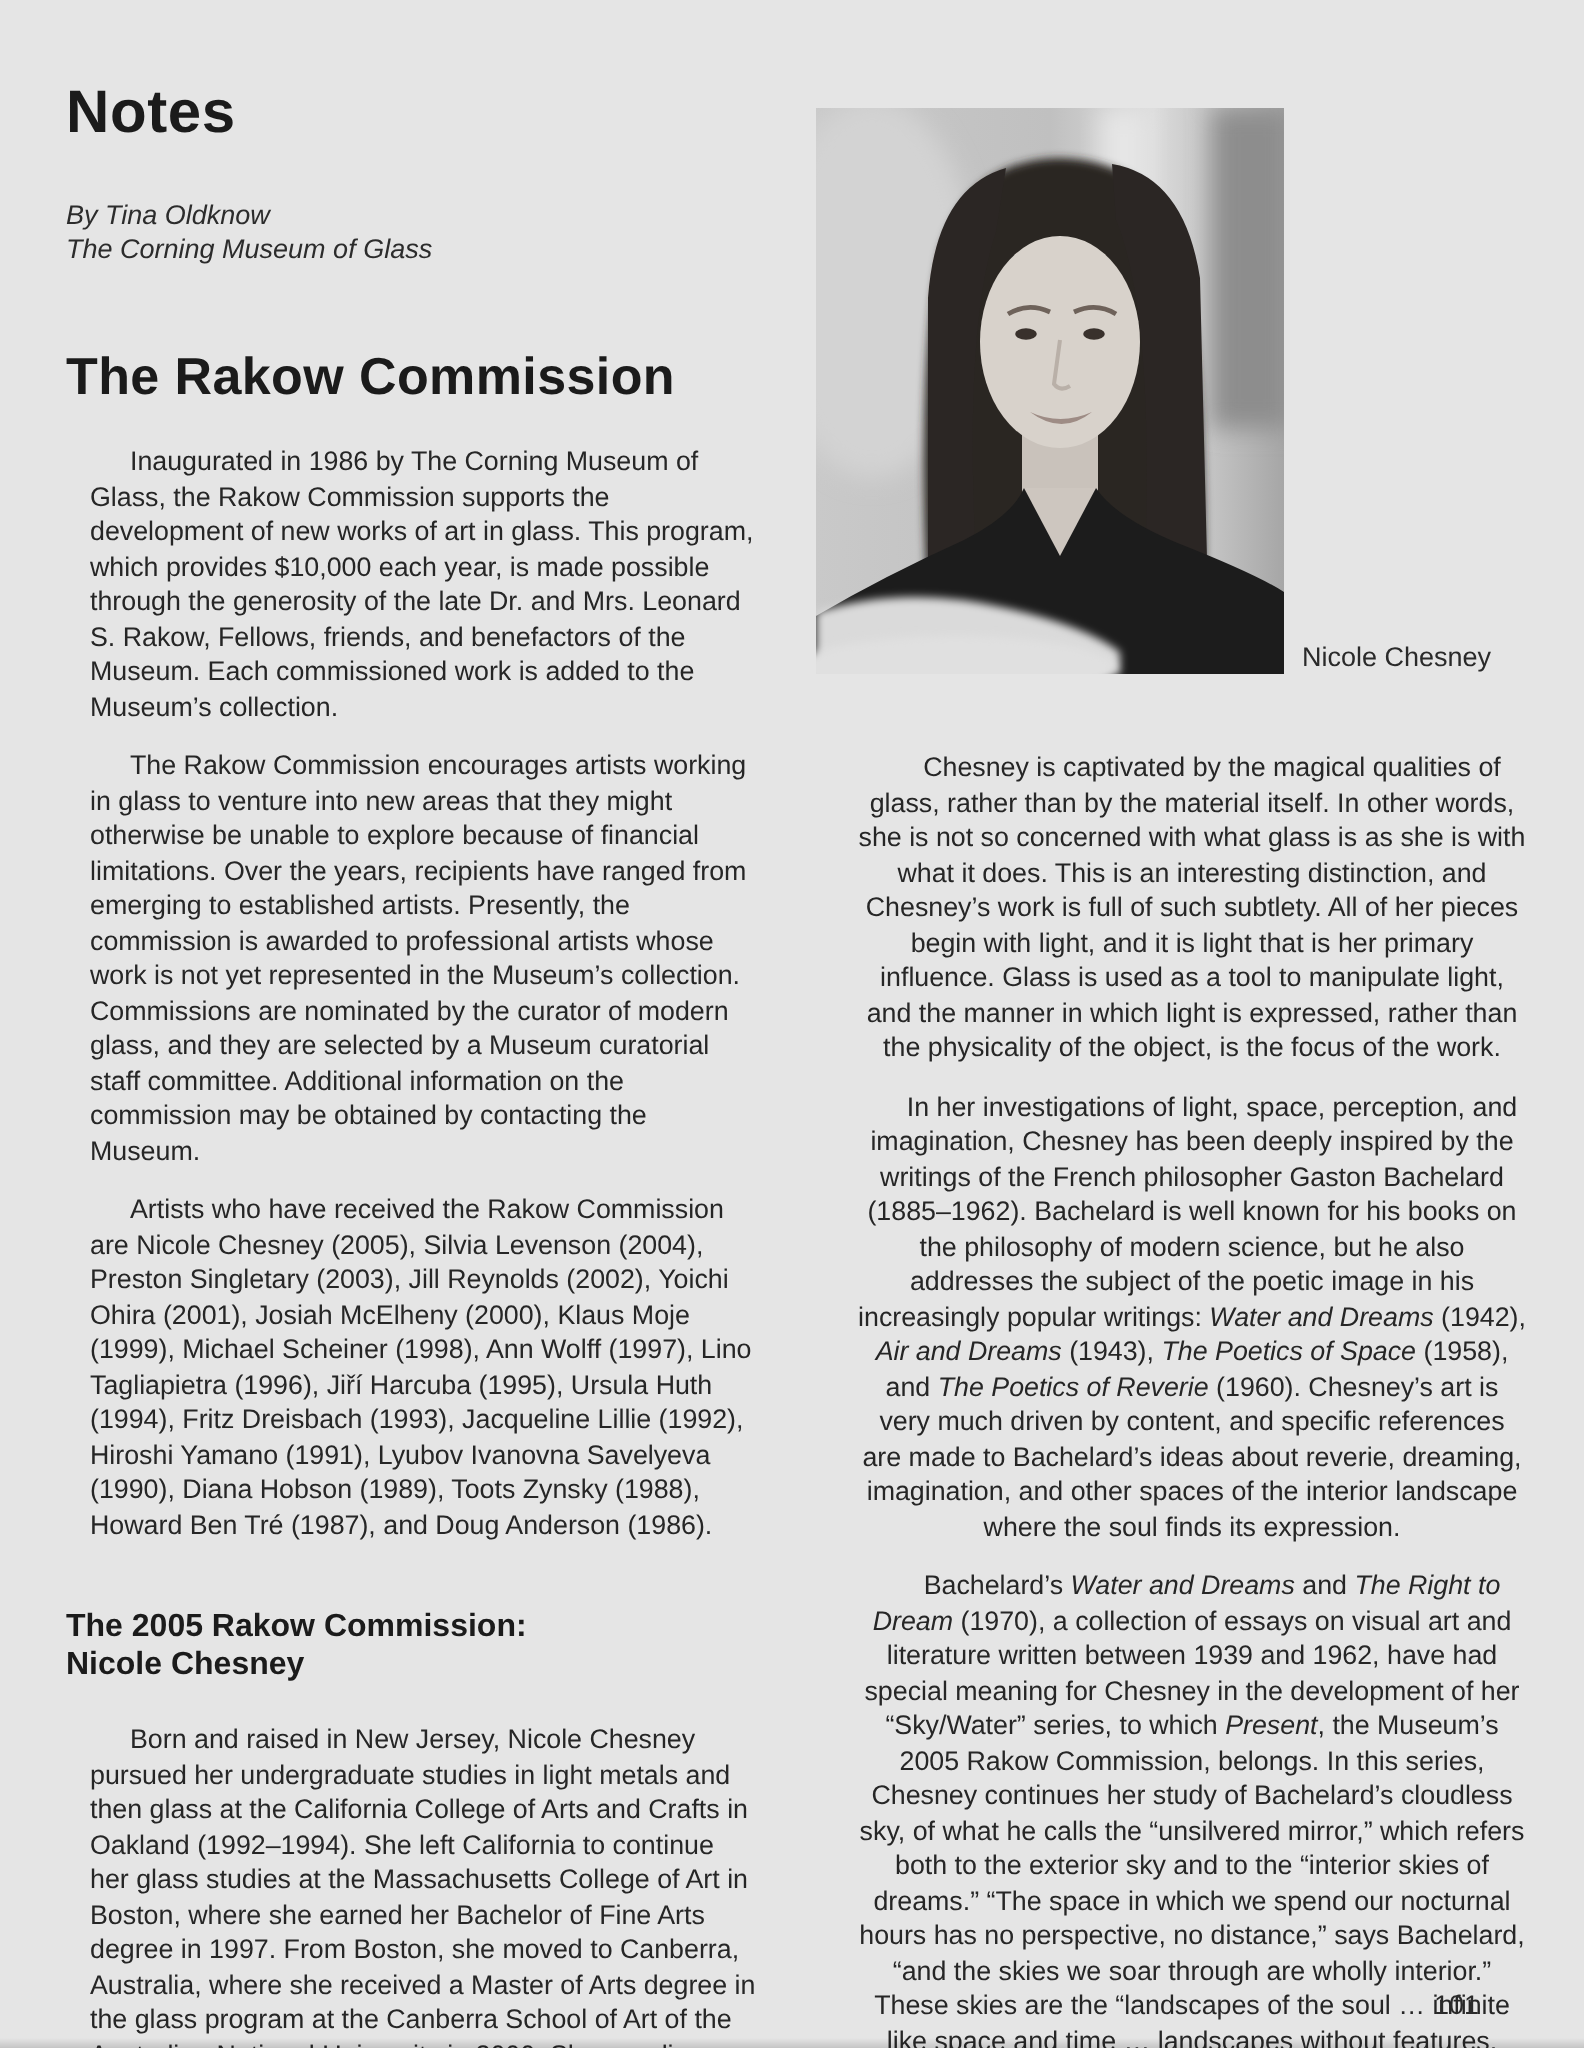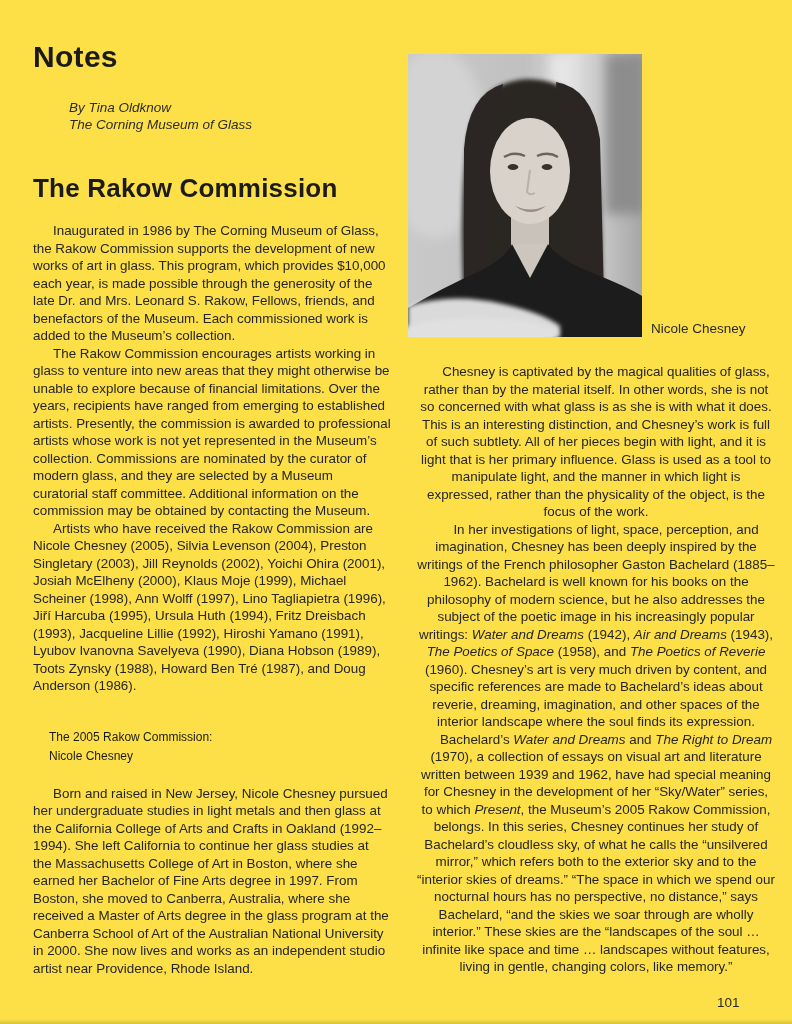--- a/index.html
+++ b/index.html
@@ -1,38 +1,38 @@
 <!DOCTYPE html>
 <html><head>
 <meta charset="utf-8">
 <style>
   html,body{margin:0;padding:0;background:#9a9a9a;}
   .page{
     position:relative;width:792px;height:1024px;margin:0 auto;
-    background:#fde047;overflow:hidden;
+    background:#e5e5e5;overflow:hidden;
     font-family:"Liberation Sans",sans-serif;color:#242424;
   }
   .title{
     position:absolute;left:33px;top:40px;margin:0;
     font-size:30px;font-weight:bold;letter-spacing:.3px;color:#1b1b1b;
   }
   .byline{
     position:absolute;left:33px;top:99px;
-    font-style:italic;font-size:13.5px;line-height:17px;color:#2c2c2c;margin-left:36px;
+    font-style:italic;font-size:13.5px;line-height:17px;color:#2c2c2c;
   }
   .col{position:absolute;width:358px;font-size:13.4px;line-height:17.5px;color:#262626;}
   .col-left{left:33px;top:176px;}
   .col-right{left:417px;top:363px;text-align:center;}
   h2.section-heading{
     margin:0 0 22px 0;font-size:26px;font-weight:bold;
     letter-spacing:.2px;color:#1b1b1b;line-height:24px;
   }
-  p.body-para{margin:0;text-indent:20px;}
+  p.body-para{margin:12px;text-indent:20px;}
   h3.sub-heading{
-    margin:33px 0 19px 16px;font-size:12px;font-weight:normal;
+    margin:33px 0 19px 0;font-size:16px;font-weight:bold;
     line-height:19px;color:#1b1b1b;
   }
   h3.sub-heading span{display:block;}
   .photo{
     position:absolute;left:408px;top:54px;width:234px;height:283px;
     overflow:hidden;background:#c2c2c2;
   }
   .photo svg{display:block;}
   .photo-caption{
     position:absolute;left:651px;top:321px;font-size:13.5px;color:#2a2a2a;

